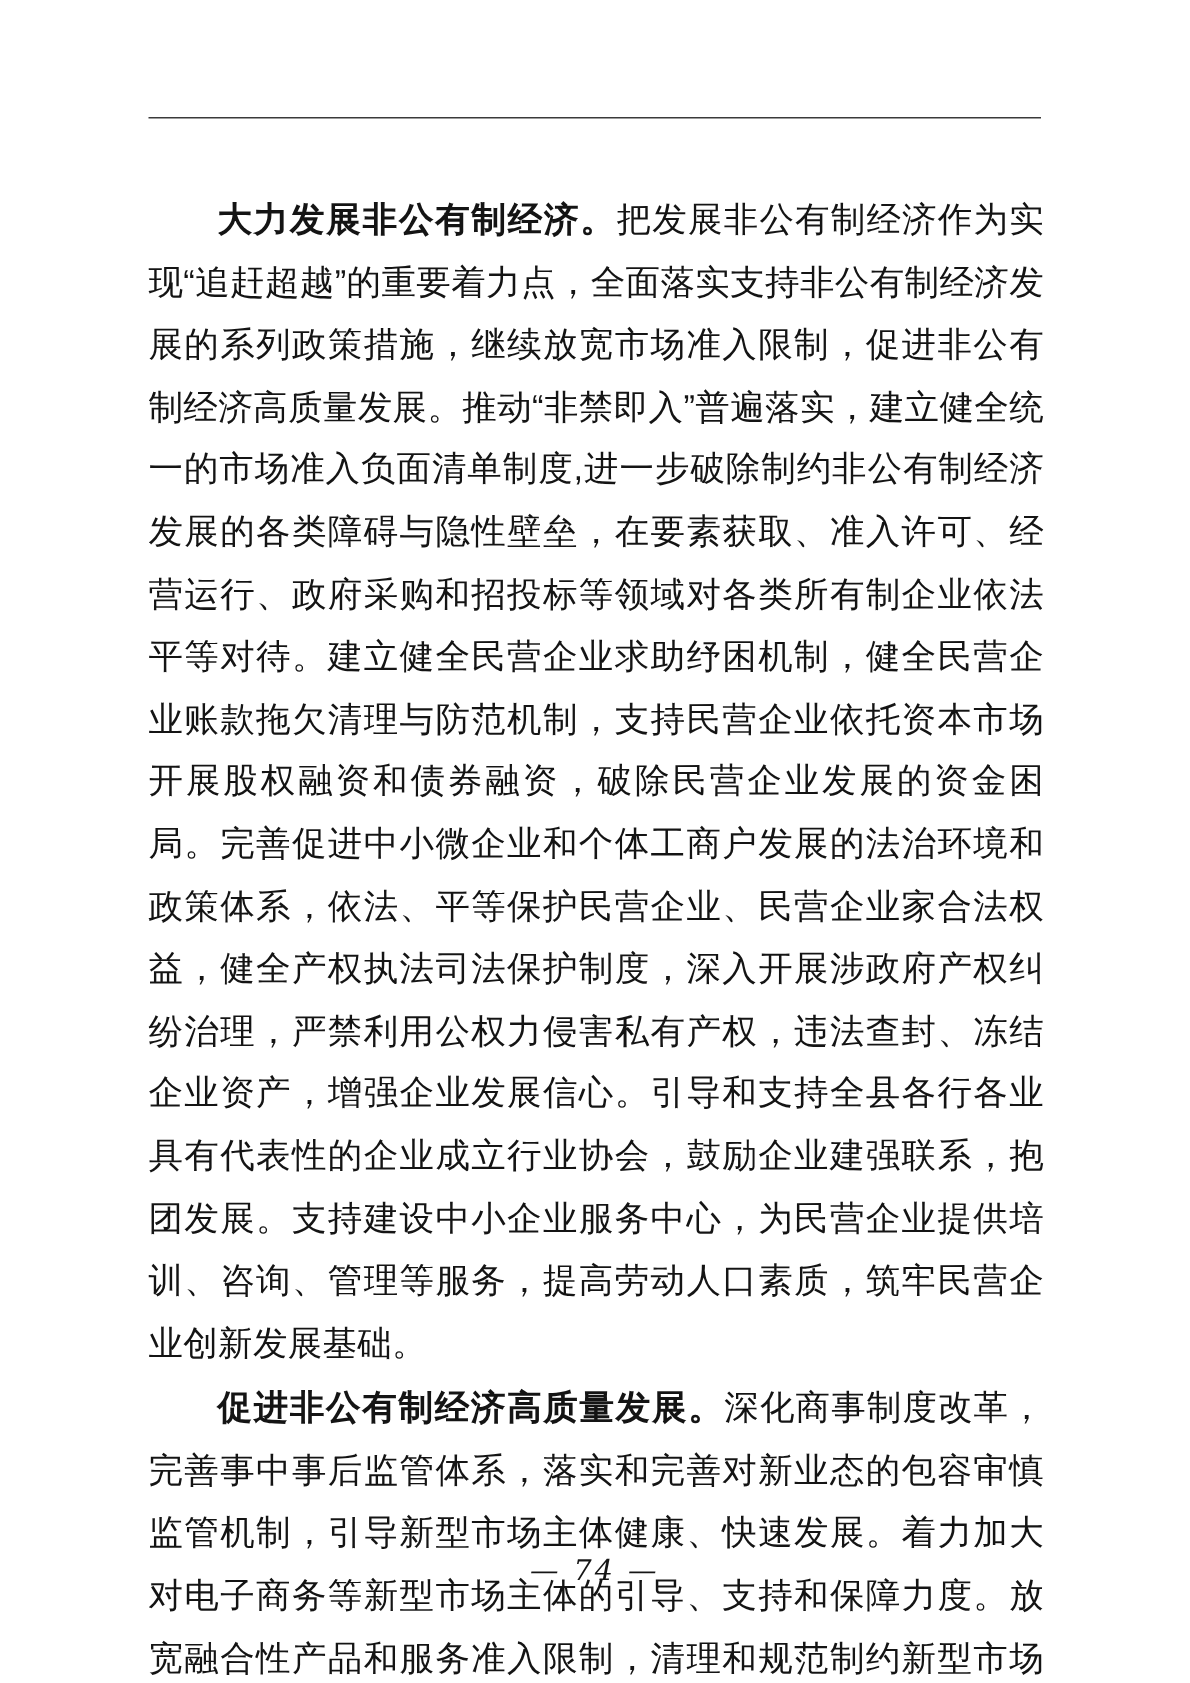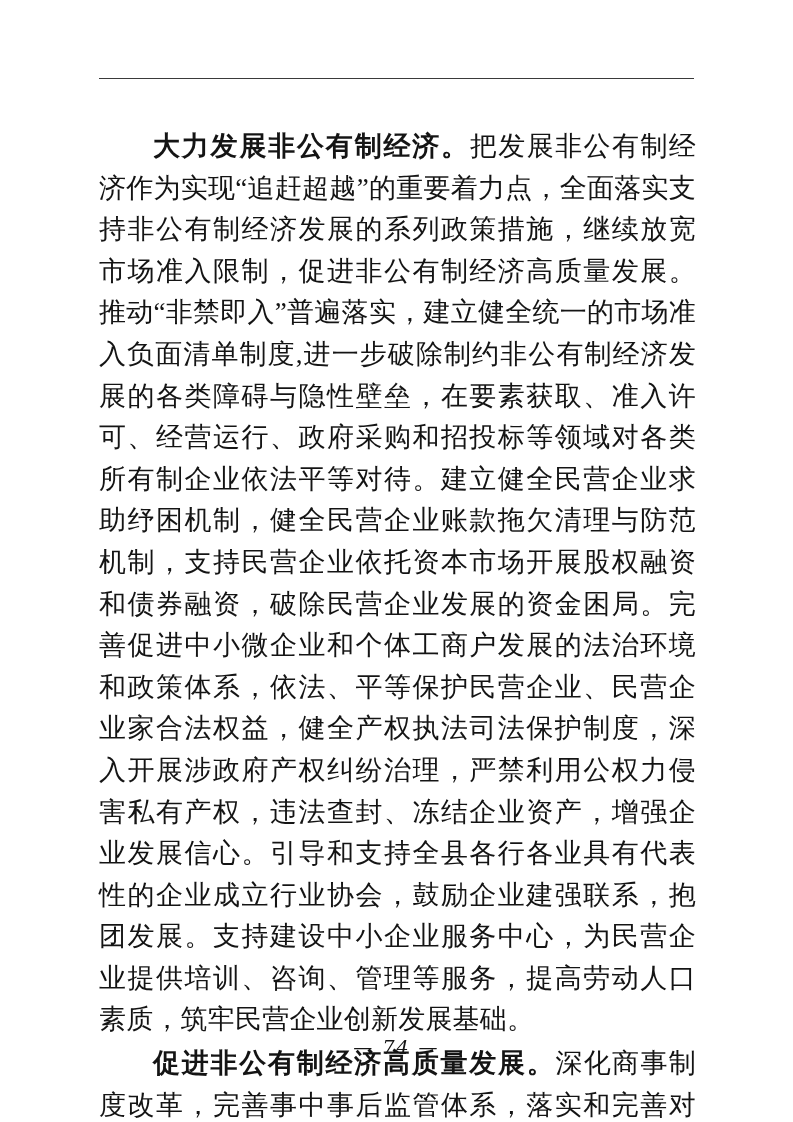--- a/index.html
+++ b/index.html
@@ -31,27 +31,27 @@
     border-top: 1.2px solid #3a3a3a;
   }
   .content {
     position: absolute;
     top: 126px;
     left: 99px;
     width: 597px;
   }
   p.para {
     margin: 0 0 0 0;
-    font-size: 27px;
+    font-size: 23px;
     line-height: 41.6px;
     text-align: justify;
     text-justify: inter-ideograph;
     text-indent: 2em;
     letter-spacing: 0.2px;
-    font-family: Liberation Serif, serif;
+    font-family: Liberation Sans, sans-serif;
     color: #141414;
   }
   p.para + p.para {
     margin-top: 2px;
   }
   .lead {
     font-weight: bold;
     letter-spacing: 0.6px;
   }
   .footer {

